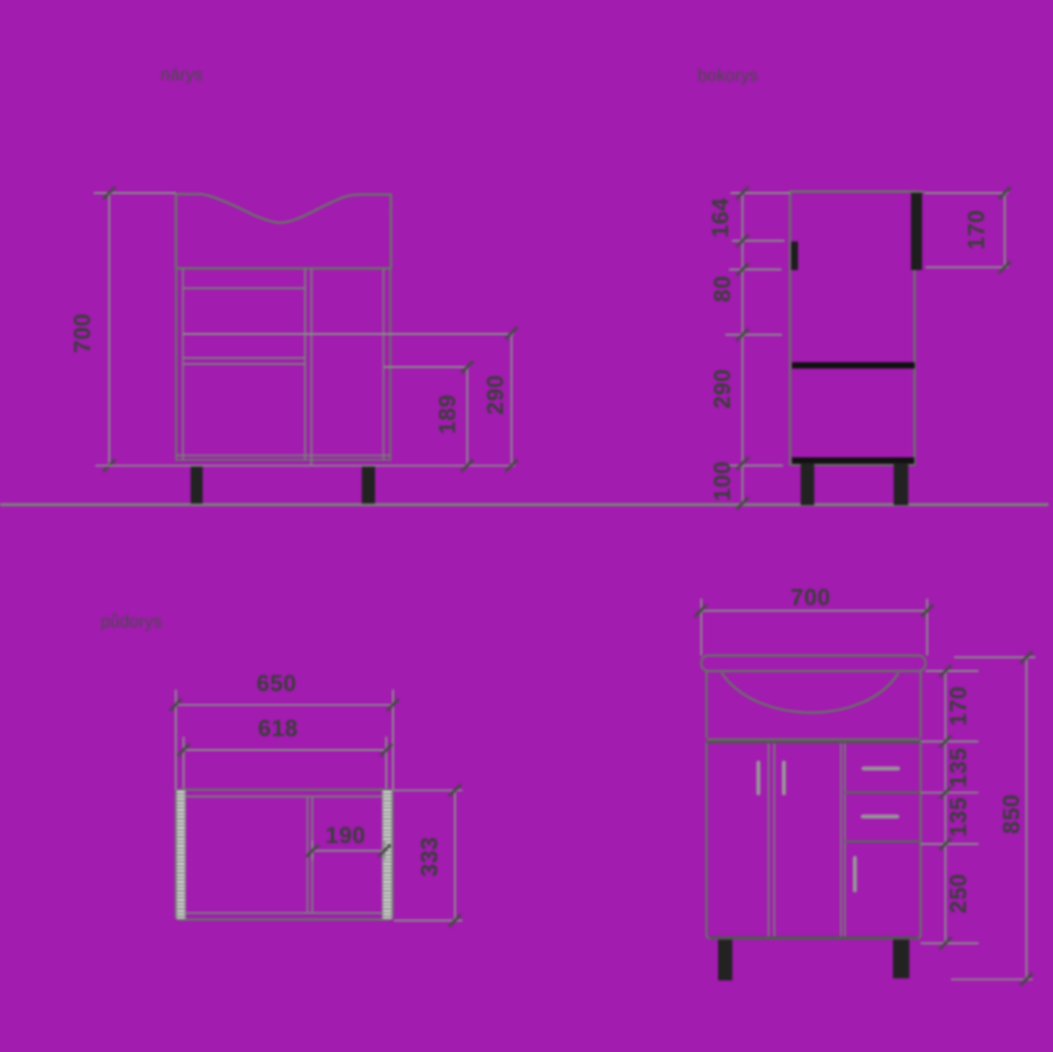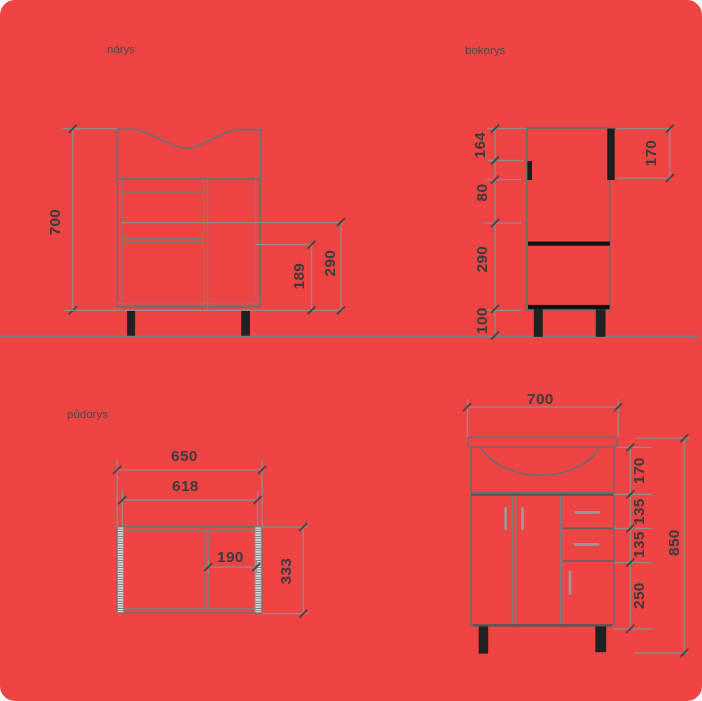--- a/index.html
+++ b/index.html
@@ -1,16 +1,16 @@
 <!DOCTYPE html>
 <html><head>
 <meta charset="utf-8">
 <style>
   html,body{margin:0;padding:0;background:#f9f9f8;}
-  #page{position:relative;width:702px;height:701px;background:#ef4444;overflow:hidden;border-radius:15px;}
+  #page{position:relative;width:702px;height:701px;background:#a21caf;overflow:hidden;}
   svg{position:absolute;left:0;top:0;filter:blur(0.55px);}
   text{font-family:"Liberation Sans", sans-serif;fill:#3c3c3c;}
   .dim{font-size:15.5px;font-weight:bold;letter-spacing:0.3px;}
   .lbl{font-size:11.5px;fill:#4a4a4a;}
 </style>
 </head>
 <body>
 <div id="page">
 <svg width="702" height="701" viewBox="0 0 702 701">
 <defs>

